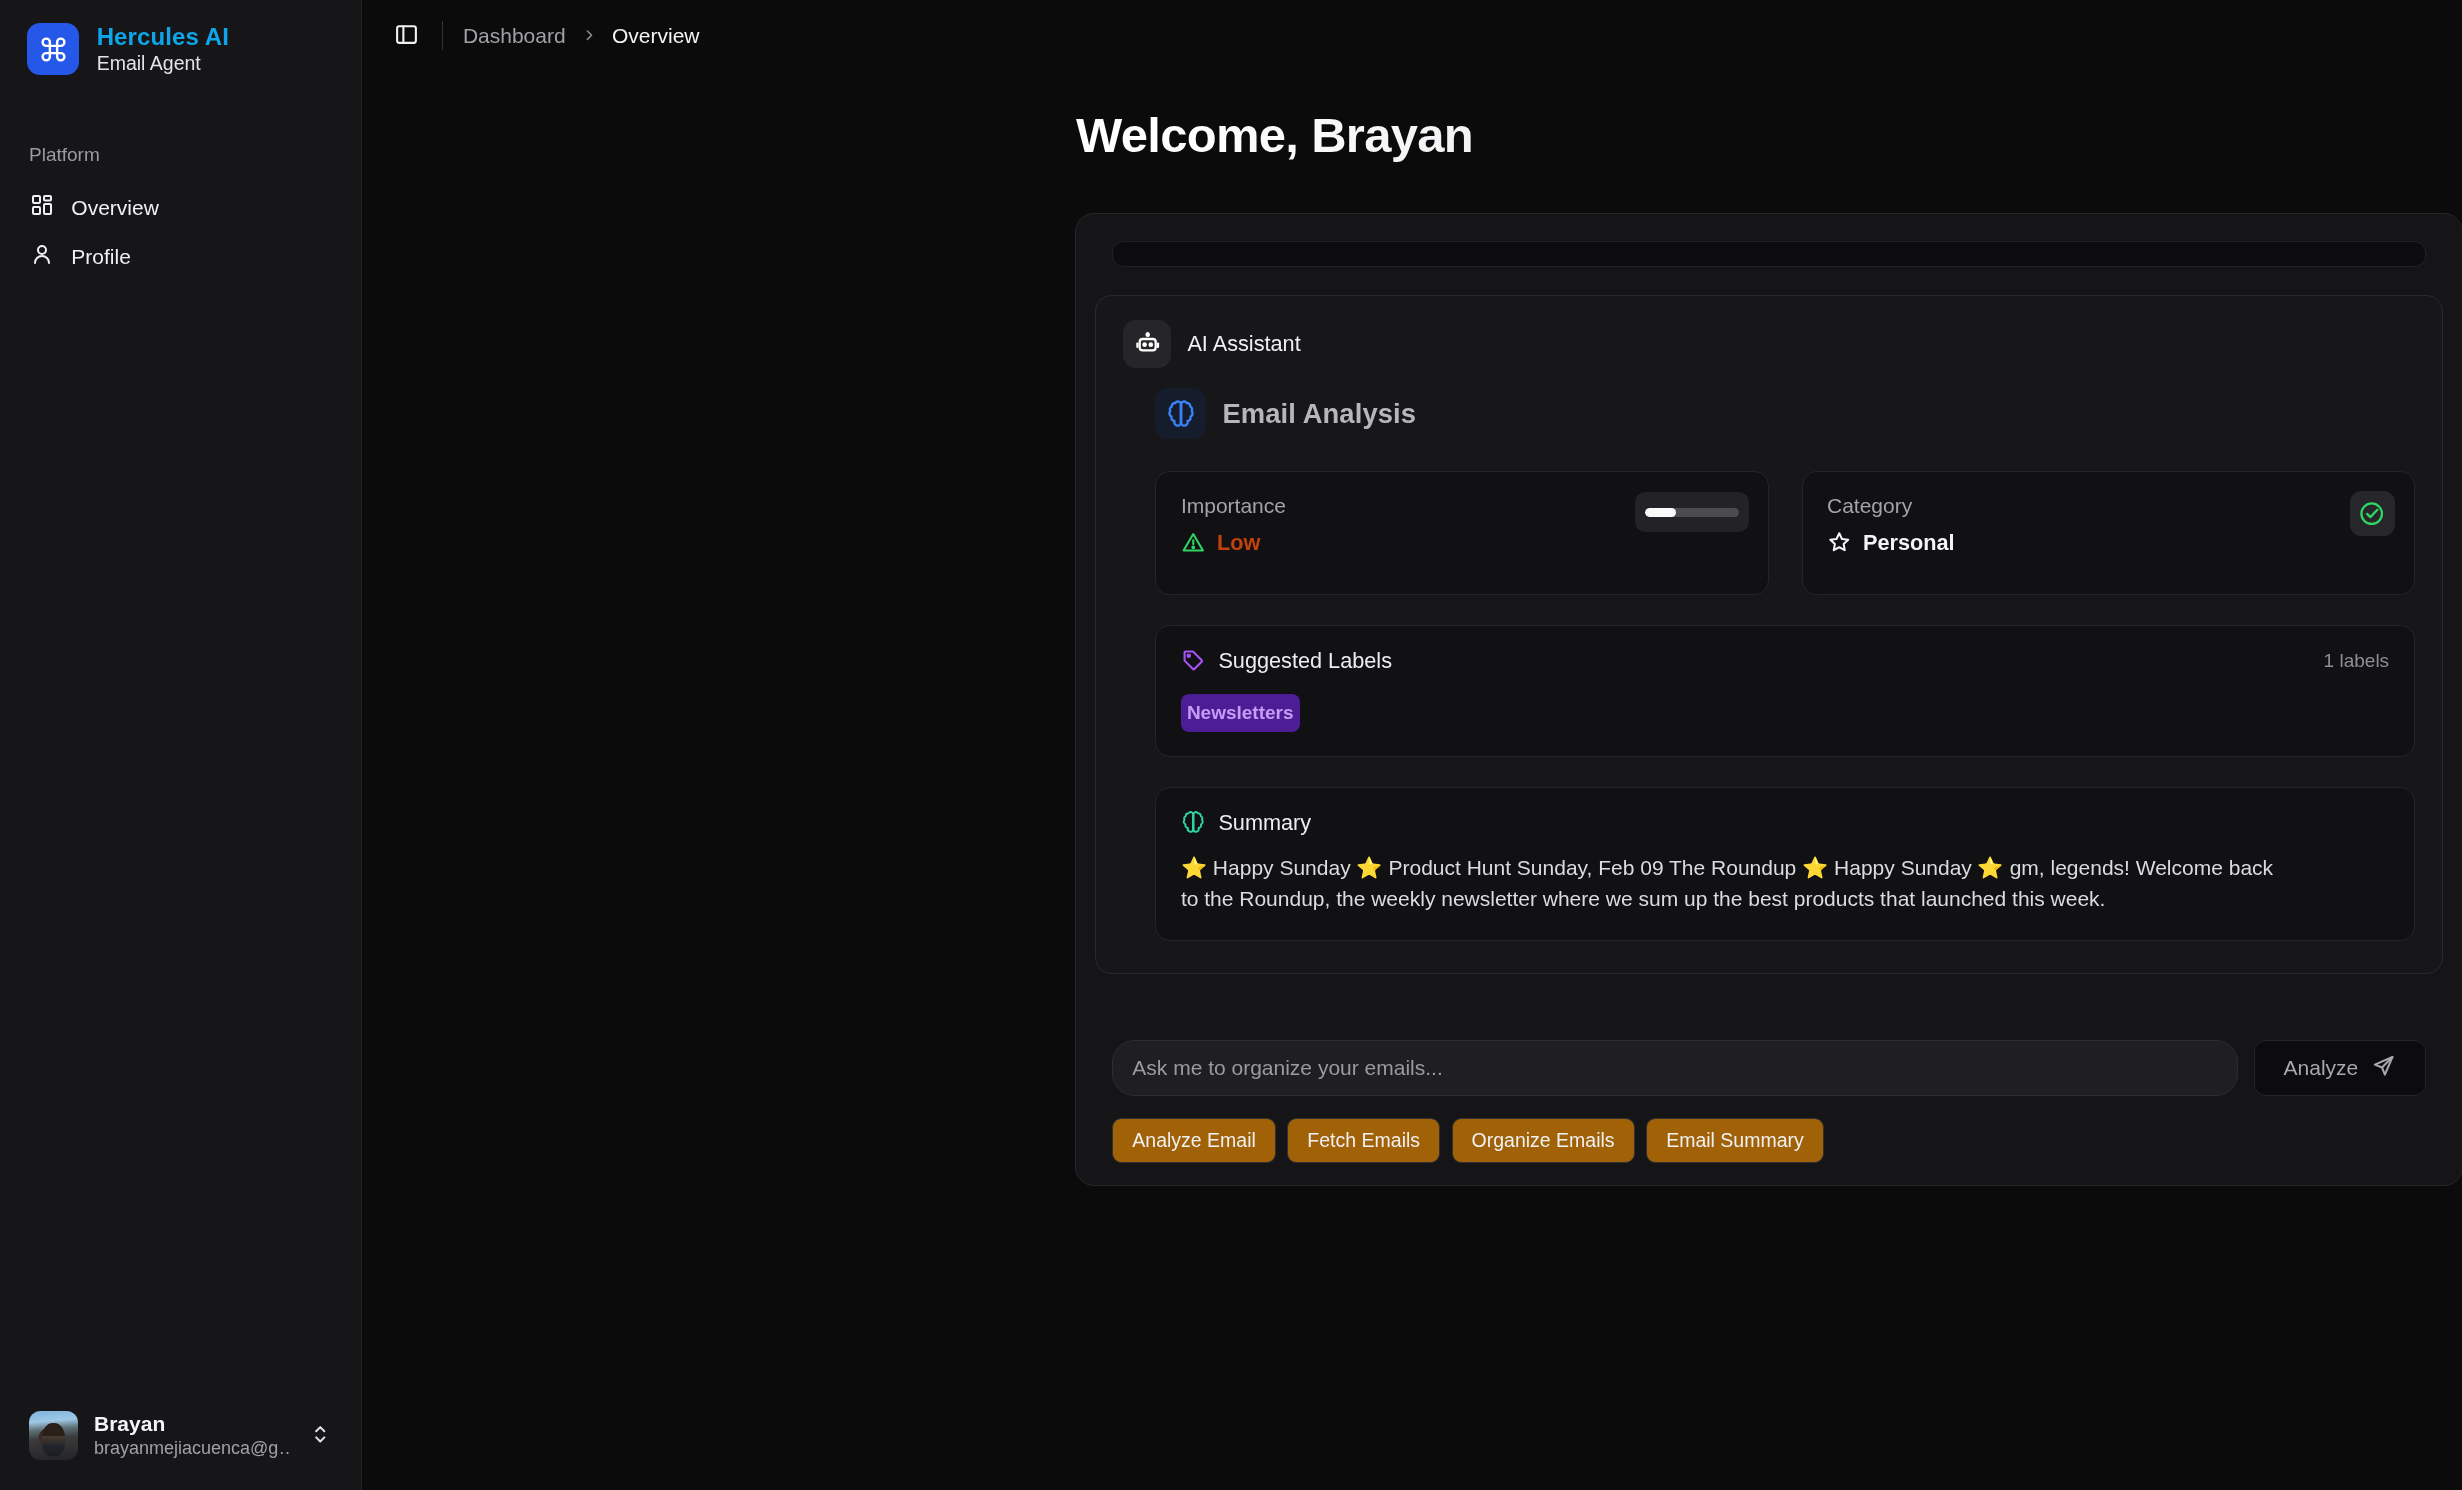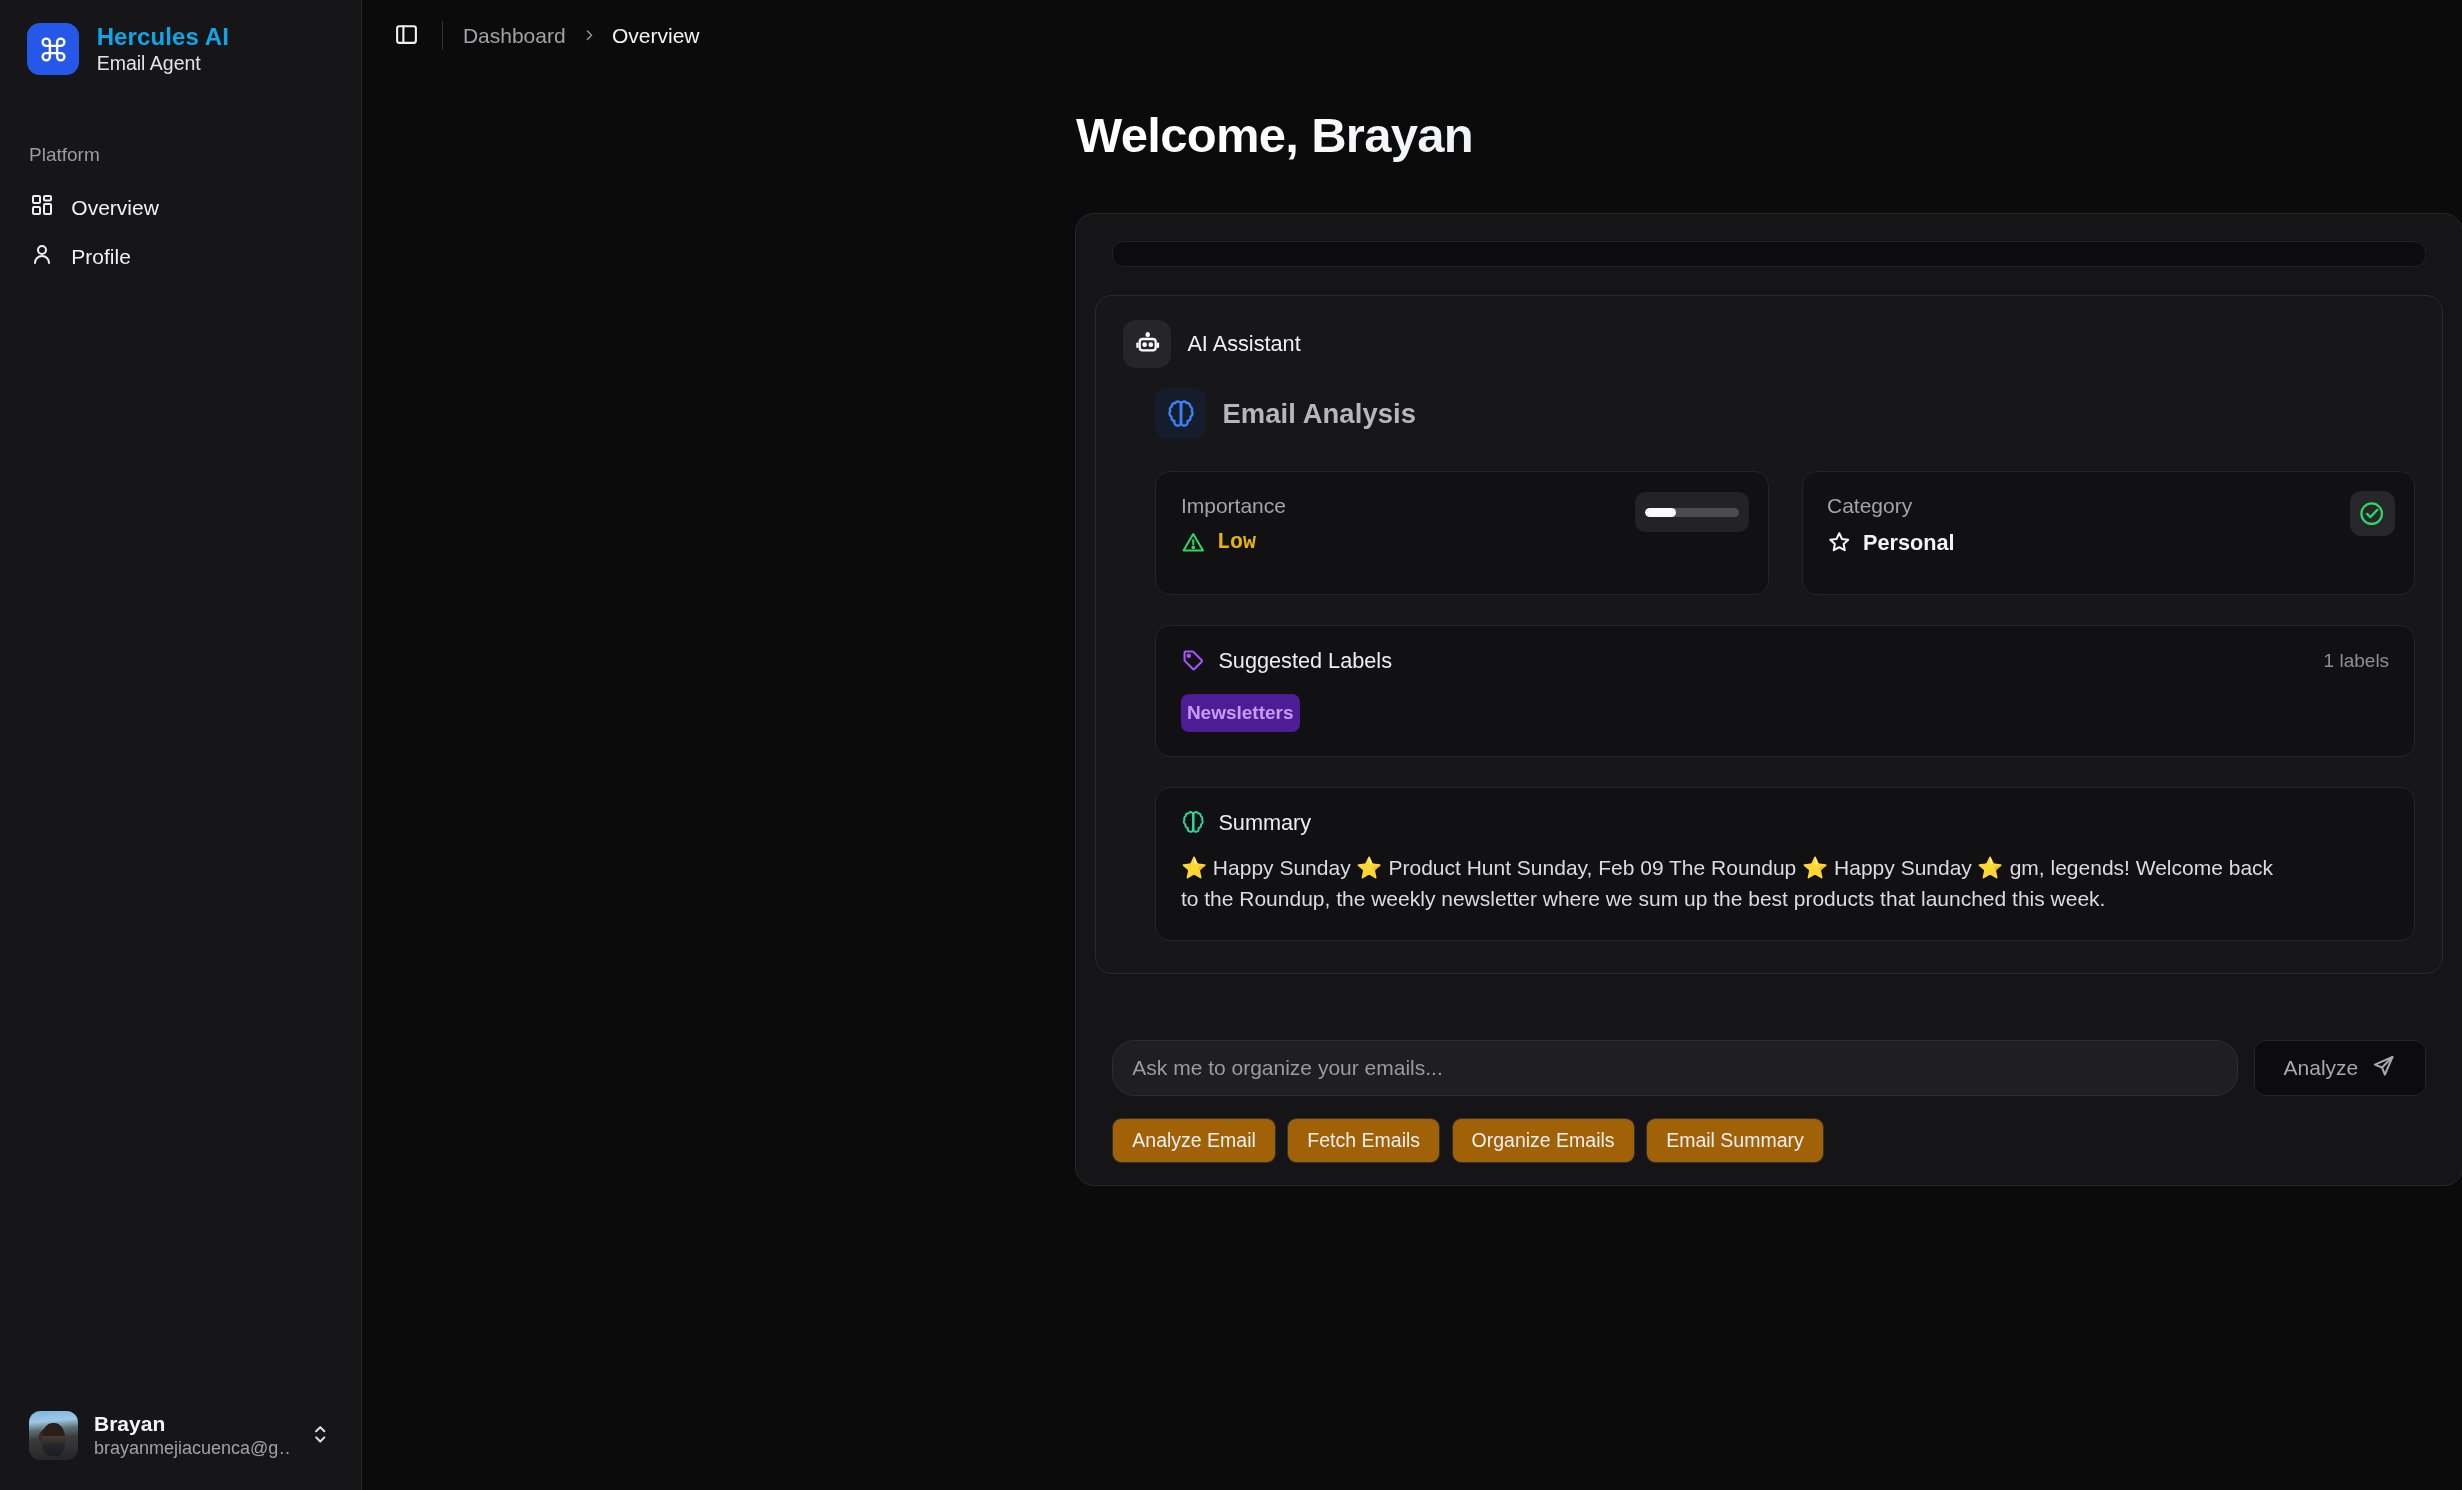--- a/index.html
+++ b/index.html
@@ -148,21 +148,21 @@
     border: 1.4px solid #252529;
     border-radius: 14.4px;
     padding: 21.7px 24.5px 23px 24.5px;
     position: relative;
     min-height: 124px;
   }
   .metric-label { font-size: 21px; color: #a3a3a9; }
   .metric-value-row { display: flex; align-items: center; gap: 11.5px; margin-top: 11.5px; }
   .metric-value-row svg { width: 24.5px; height: 24.5px; flex: 0 0 24.5px; }
   .metric-value { font-size: 21.7px; font-weight: bold; }
-  .value-low { color: #eab308; font-family: Liberation Mono, monospace; }
+  .value-low { color: #c2410c; }
   .value-personal { color: #f4f4f6; }
 
   .meter-wrap {
     position: absolute; right: 19px; top: 20px;
     width: 114px; height: 40px; border-radius: 10px;
     background: #232327;
     display: flex; align-items: center; padding: 0 10px;
   }
   .meter-track { width: 100%; height: 9.4px; border-radius: 5.8px; background: #4b4b50; overflow: hidden; }
   .meter-fill { height: 100%; border-radius: 5.8px; background: #fafafa; }

